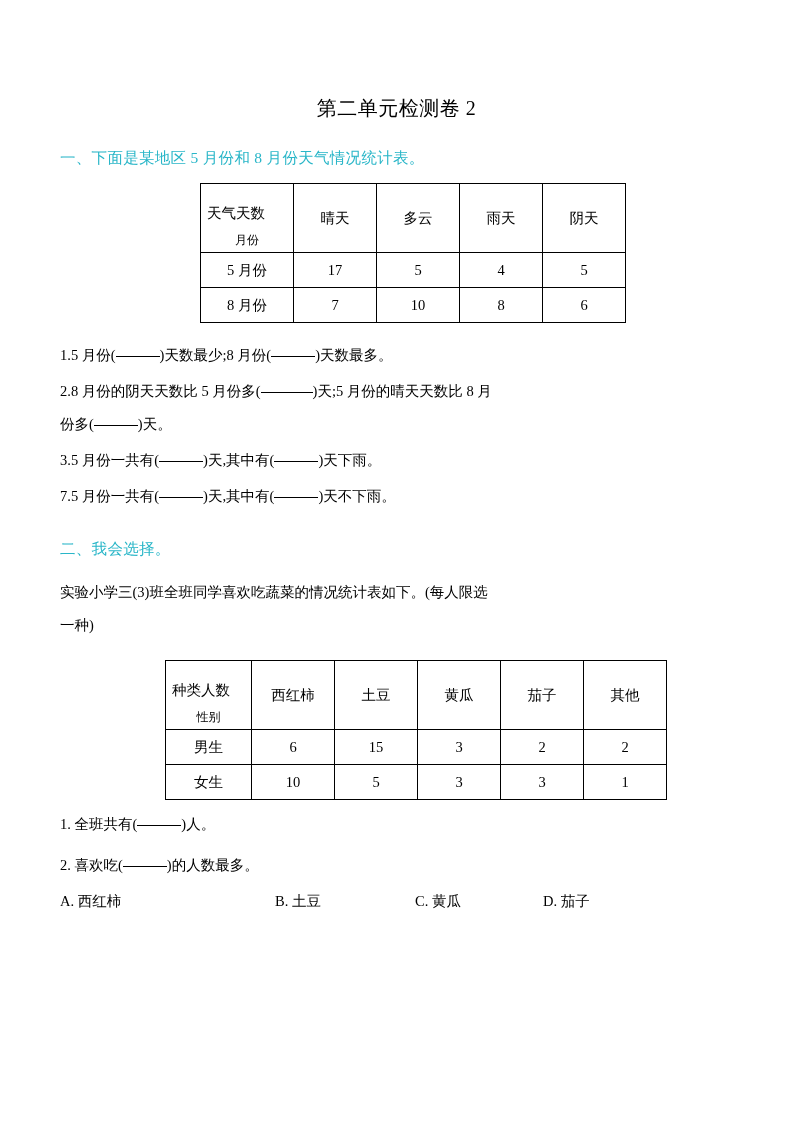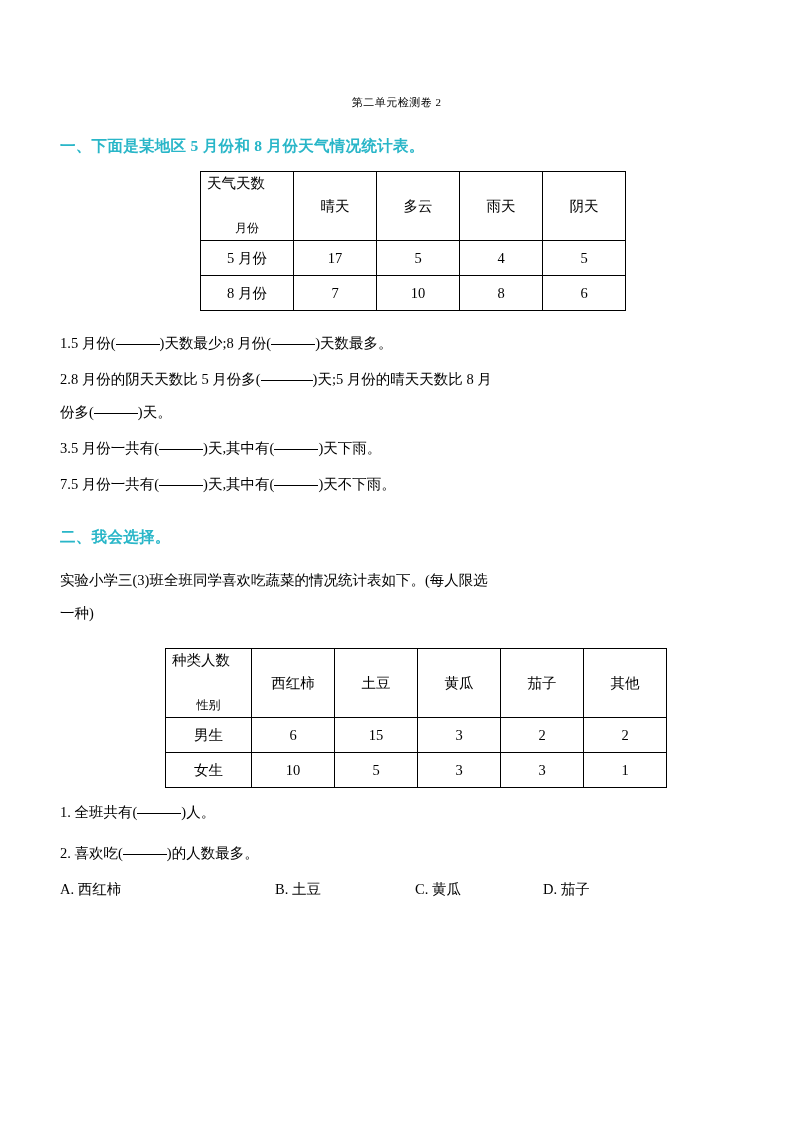--- a/index.html
+++ b/index.html
@@ -15,29 +15,29 @@
     position: relative;
     overflow: hidden;
   }
   .page {
     padding: 95px 60px 0 60px;
     box-sizing: border-box;
     width: 793px;
   }
   .doc-title {
     text-align: center;
-    font-size: 11px;
+    font-size: 20px;
     font-family: "Liberation Serif", serif;
     margin: 0 0 26px 0;
     letter-spacing: 0.5px;
   }
   .section-head {
     color: #29b6c8;
     font-size: 15.5px;
-    font-weight: bold;
+    font-weight: normal;
     margin: 0 0 14px 0;
     letter-spacing: 0.3px;
   }
   .section-head.second {
     margin-top: 26px;
     margin-bottom: 16px;
   }
   .para {
     font-size: 14.5px;
     line-height: 33px;
@@ -80,21 +80,21 @@
   table.t2 tr.head td { height: 68px; }
 
   .split {
     position: relative;
     height: 100%;
     width: 100%;
     box-sizing: border-box;
   }
   .split .top {
     position: absolute;
-    top: 2px;
+    top: 20px;
     left: 6px;
     font-size: 14.5px;
     white-space: nowrap;
   }
   .split .bot {
     position: absolute;
     bottom: 3px;
     left: 50%;
     transform: translateX(-50%);
     font-size: 12px;

